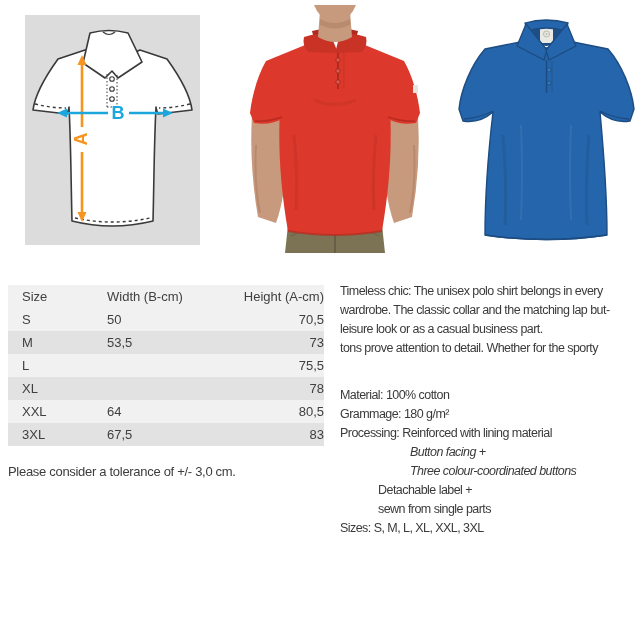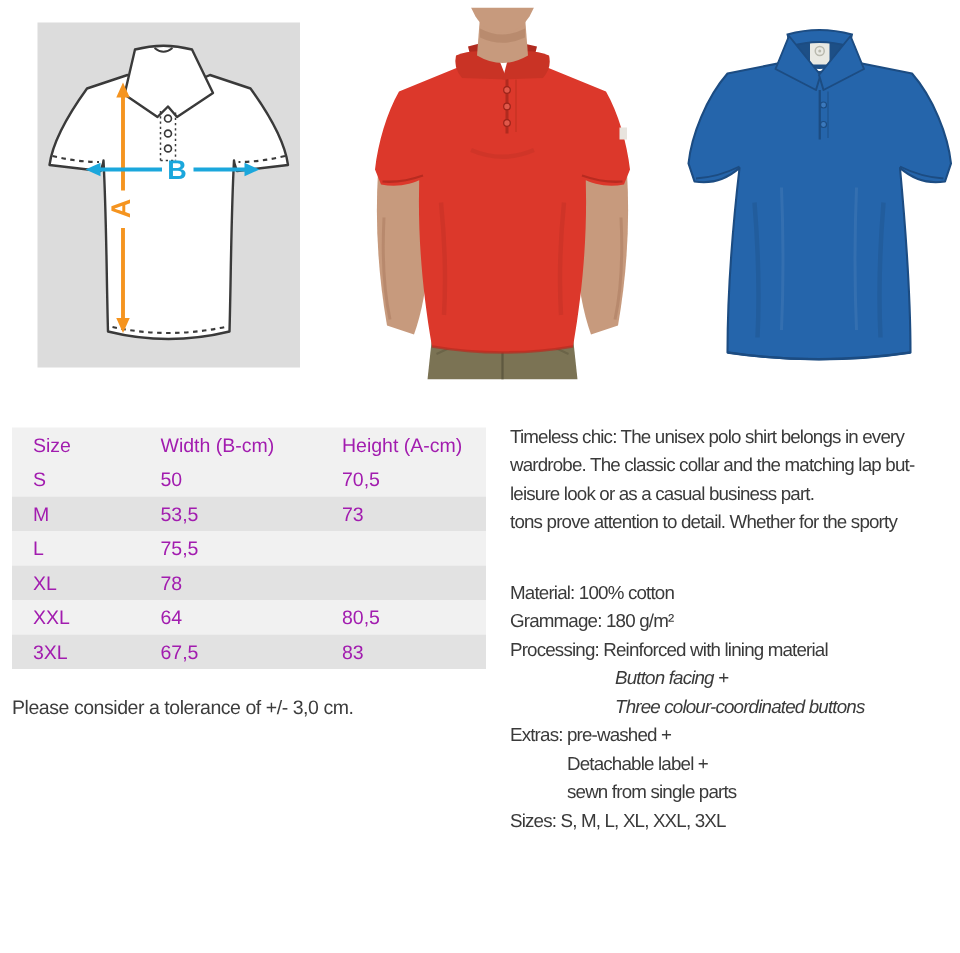--- a/index.html
+++ b/index.html
@@ -9,27 +9,27 @@
   }
 
   
   .diagram-panel { position:absolute; left:25px; top:15px; width:175px; height:230px; background:#dcdcdc; }
   .model-photo   { position:absolute; left:244px; top:5px;  width:182px; height:248px; }
   .product-photo { position:absolute; left:455px; top:15px; width:183px; height:230px; }
   svg { display:block; }
   .arrow-label { font-family:"Liberation Sans",sans-serif; font-weight:bold; font-size:18px; }
 
   
-  .size-table { position:absolute; left:8px; top:285px; width:316px; font-size:13px; color:#a21caf; }
+  .size-table { position:absolute; left:8px; top:285px; width:316px; font-size:13px; color:#404040; }
   .trow { display:flex; height:23px; align-items:center; background:#f1f1f1; }
   .trow.alt { background:#e2e2e2; }
   .tc { white-space:nowrap; overflow:hidden; }
   .c1 { width:85px; padding-left:14px; }
   .c2 { width:121px; }
-  .c3 { flex:1; }
+  .c3 { flex:1;text-align:right; }
 
   
   .tolerance { position:absolute; left:8px; top:464px; font-size:13px; color:#3c3c3c; letter-spacing:-0.3px; }
 
   
   .description { position:absolute; left:340px; top:282px; width:300px; color:#3a3a3a;
                  font-size:12.5px; letter-spacing:-0.55px; }
   .desc-line { height:19px; line-height:19px; white-space:pre; }
   .spec-block { margin-top:28px; }
   .ind1 { padding-left:38px; }
@@ -205,18 +205,17 @@
   <div class="desc-line">Timeless chic: The unisex polo shirt belongs in every</div>
   <div class="desc-line">wardrobe. The classic collar and the matching lap but-</div>
   <div class="desc-line">leisure look or as a casual business part.</div>
   <div class="desc-line">tons prove attention to detail. Whether for the sporty</div>
   <div class="spec-block">
     <div class="desc-line">Material: 100% cotton</div>
     <div class="desc-line">Grammage: 180 g/m²</div>
     <div class="desc-line">Processing: Reinforced with lining material</div>
     <div class="desc-line ind2">Button facing +</div>
     <div class="desc-line ind2">Three colour-coordinated buttons</div>
-    <div class="desc-line">Extras: pre-washed +</div>
     <div class="desc-line ind1">Detachable label +</div>
     <div class="desc-line ind1">sewn from single parts</div>
     <div class="desc-line">Sizes: S, M, L, XL, XXL, 3XL</div>
   </div>
 </div>
 
 </body></html>

